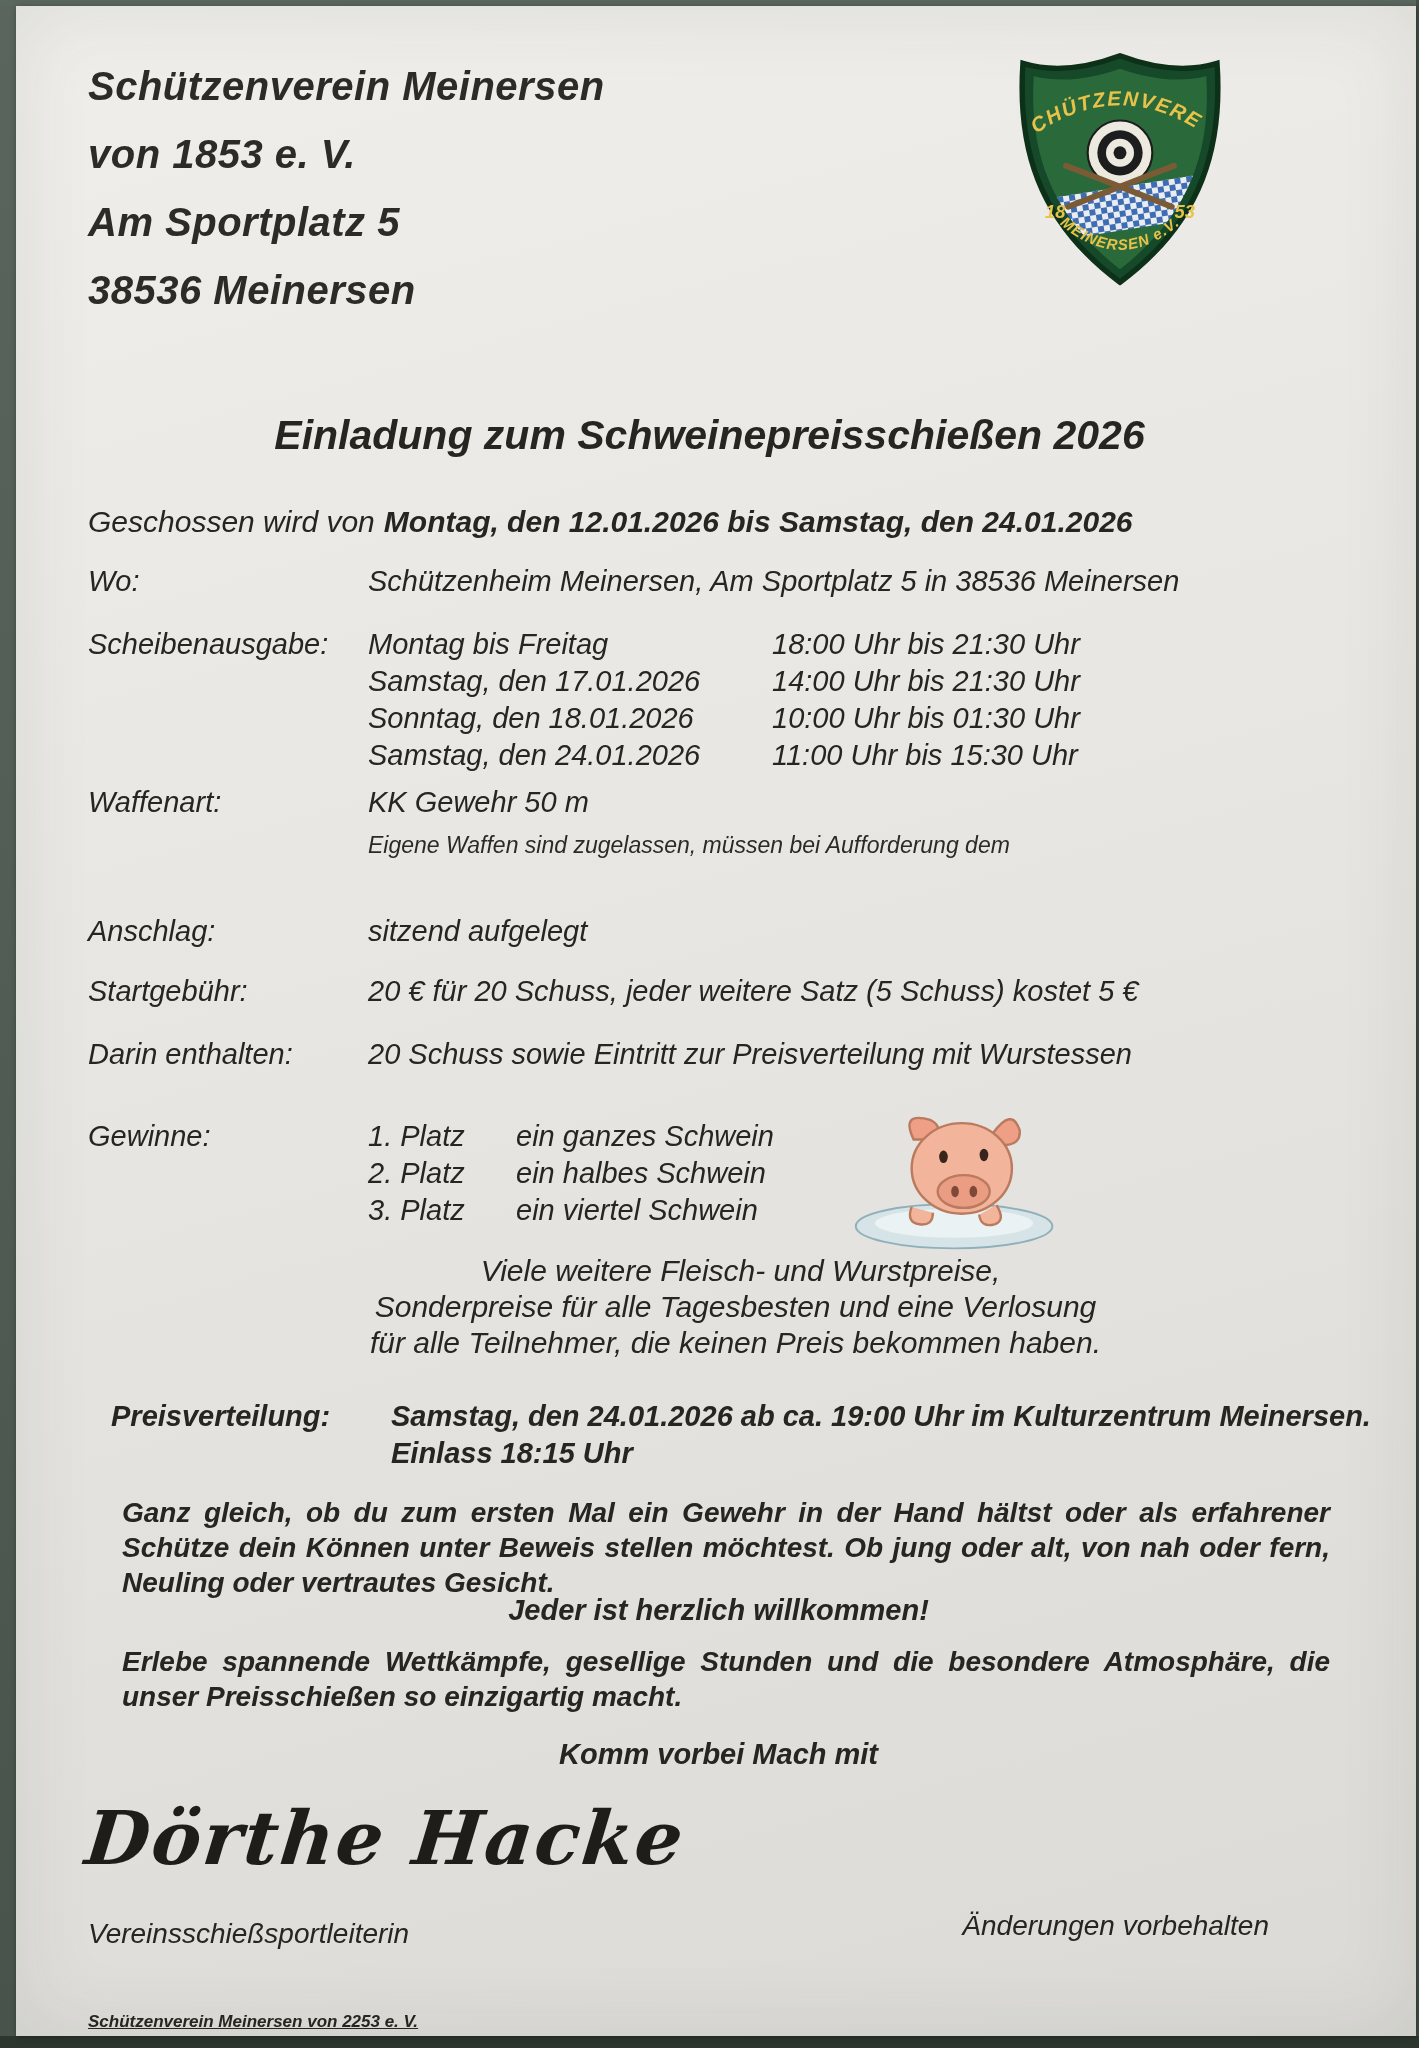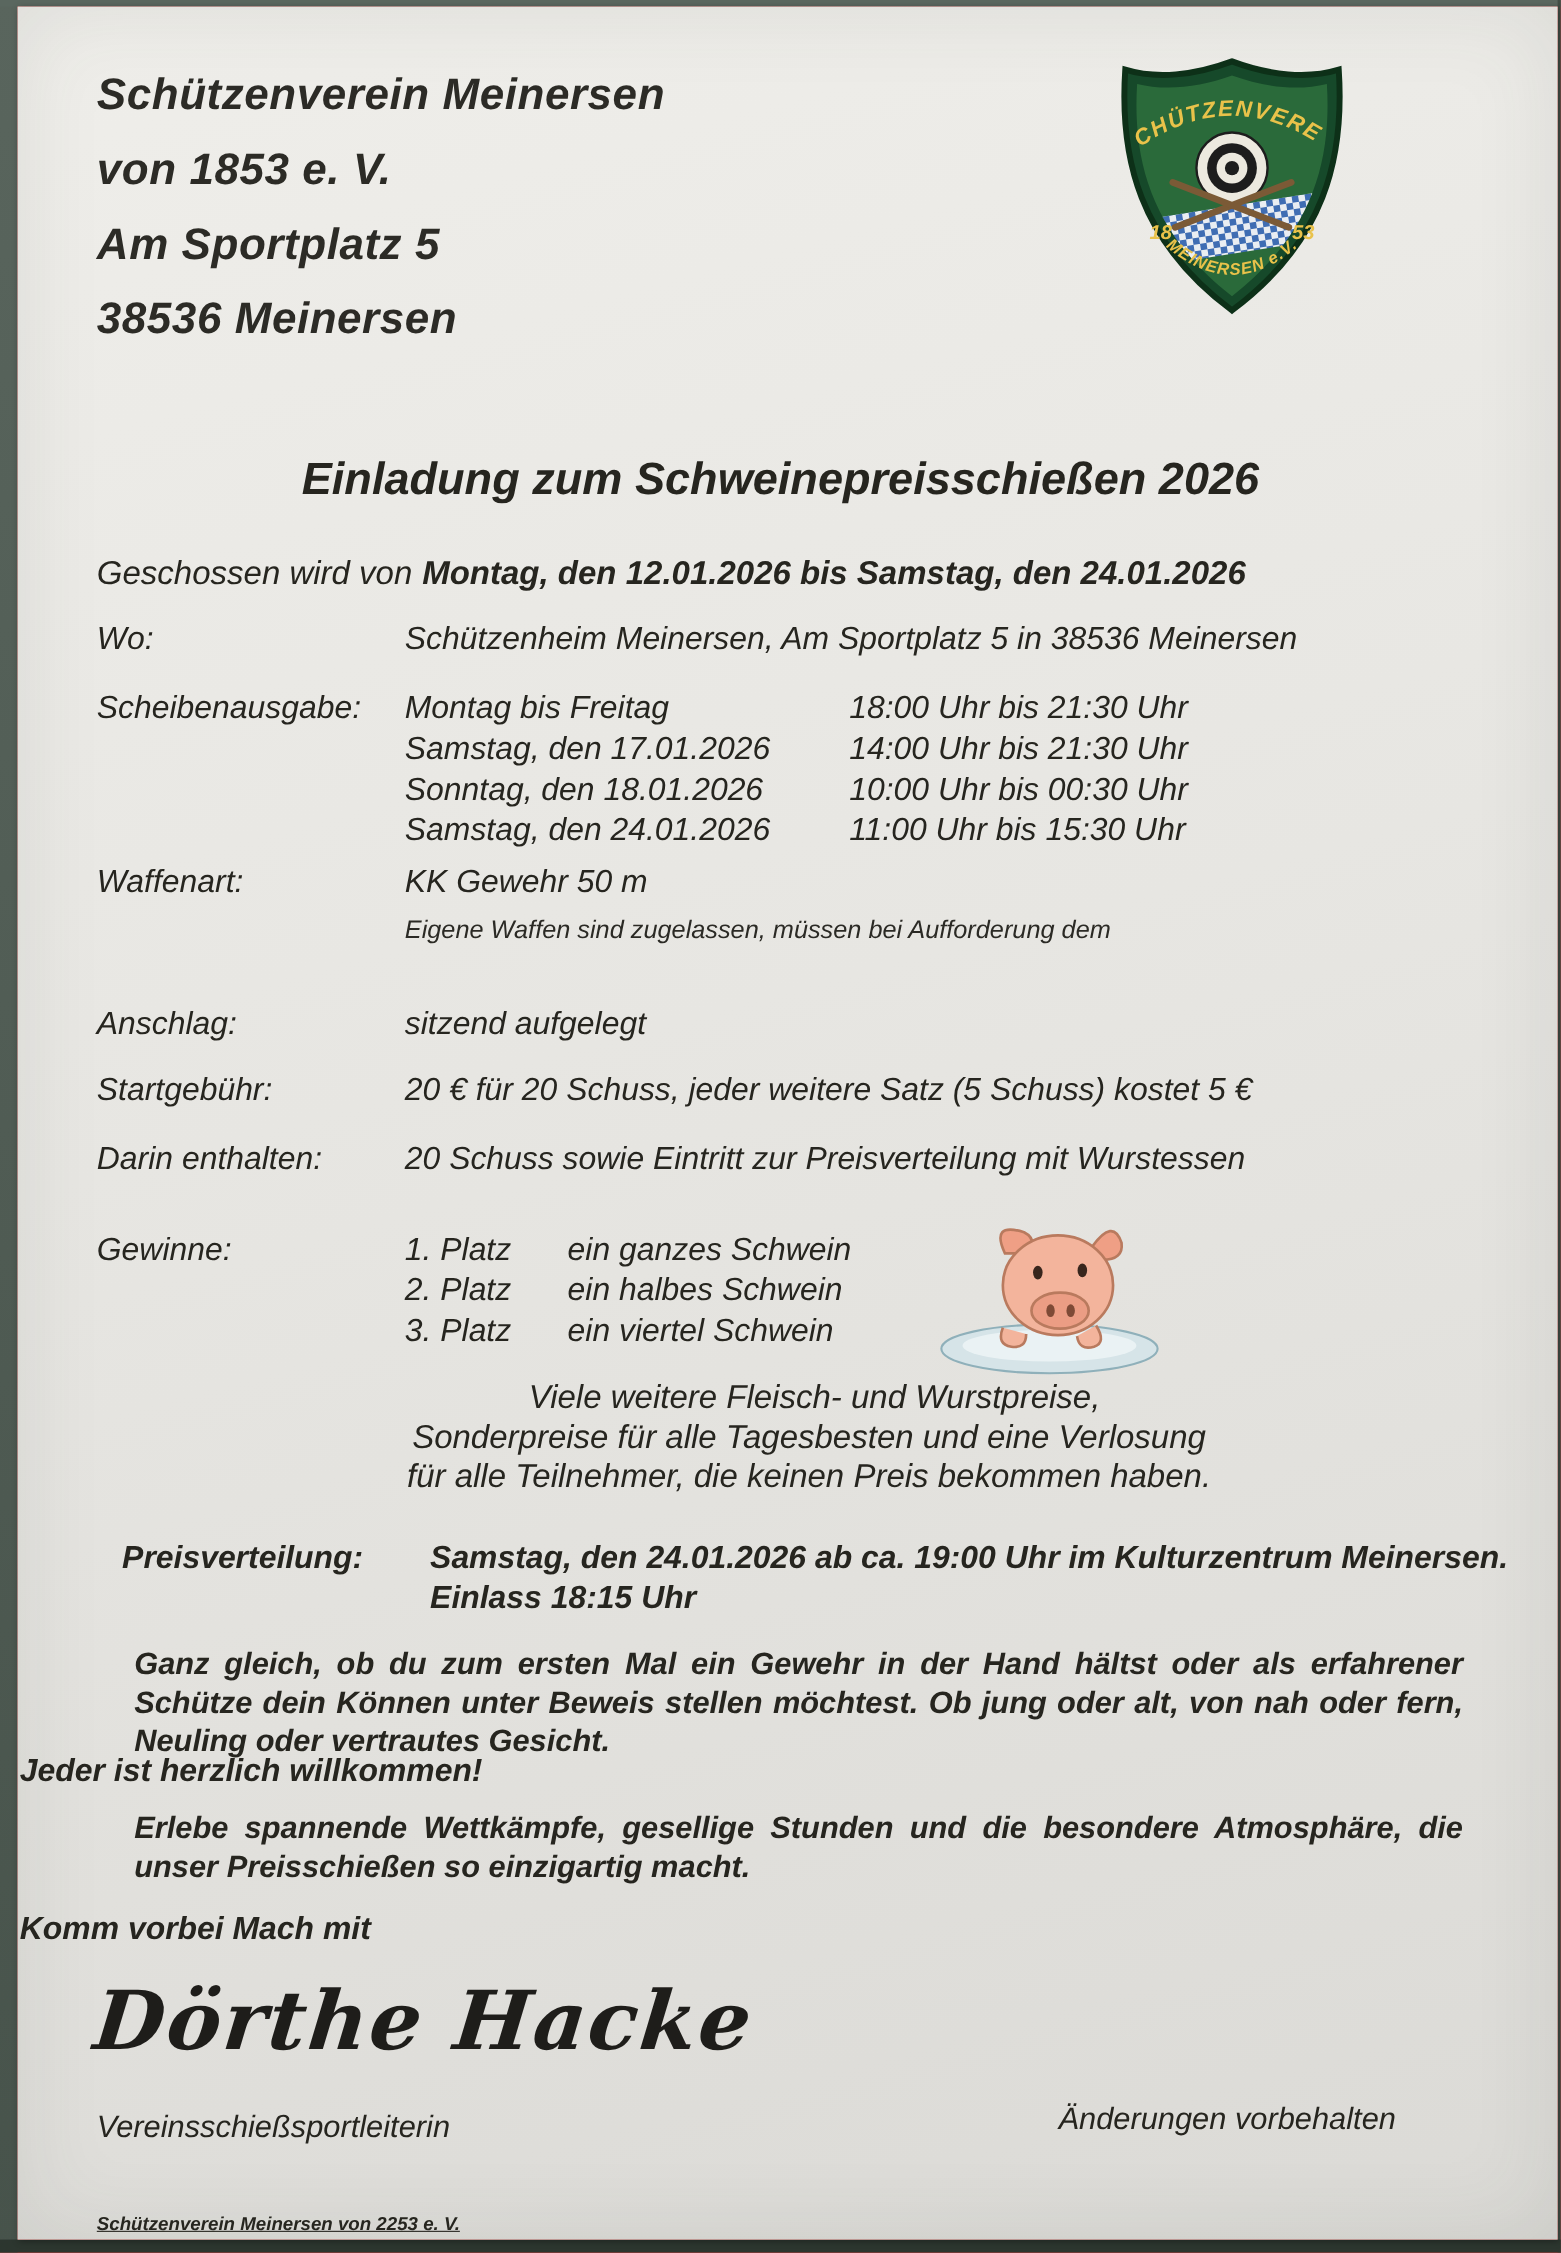--- a/index.html
+++ b/index.html
@@ -46,21 +46,21 @@
   .pig { position: absolute; left: 850px; top: 1106px; width: 212px; height: 146px; }
   .moreprizes { position: absolute; left: 370px; top: 1253px; font-size: 30px; line-height: 36px; text-align: center; }
   .moreprizes .indent1 { padding-left: 10px; }
   .para {
     position: absolute; left: 122px; width: 1208px;
     font-size: 28px; font-weight: 700; line-height: 35px;
     text-align: justify;
   }
   .center-line {
     position: absolute; left: 0; width: 100%;
-    text-align: left; font-weight: 700; font-size: 29px; padding-left: 18px;
+    text-align: center; font-weight: 700; font-size: 29px; padding-left: 18px;
   }
   .signature {
     position: absolute; left: 86px; top: 1795px;
     font-family: "DejaVu Serif", serif; font-style: italic; font-weight: 700;
     font-size: 74px; letter-spacing: 2px; color: #1e1d1a; transform: skewX(-6deg);
   }
   .role    { position: absolute; left: 88px;  top: 1918px; font-size: 28px; }
   .changes { position: absolute; right: 150px; top: 1910px; font-size: 28px; }
   .footer  {
     position: absolute; left: 88px; top: 2012px;
@@ -137,21 +137,21 @@
     <span class="lbl">Scheibenausgabe:</span>
     <span class="val">Montag bis Freitag</span>
     <span class="time">18:00 Uhr bis 21:30 Uhr</span>
   </div>
   <div class="row" style="top:665px">
     <span class="val">Samstag, den 17.01.2026</span>
     <span class="time">14:00 Uhr bis 21:30 Uhr</span>
   </div>
   <div class="row" style="top:702px">
     <span class="val">Sonntag, den 18.01.2026</span>
-    <span class="time">10:00 Uhr bis 00:30 Uhr</span>
+    <span class="time">10:00 Uhr bis 01:30 Uhr</span>
   </div>
   <div class="row" style="top:739px">
     <span class="val">Samstag, den 24.01.2026</span>
     <span class="time">11:00 Uhr bis 15:30 Uhr</span>
   </div>
 
   <div class="row" style="top:786px">
     <span class="lbl">Waffenart:</span>
     <span class="val">KK Gewehr 50 m</span>
   </div>

